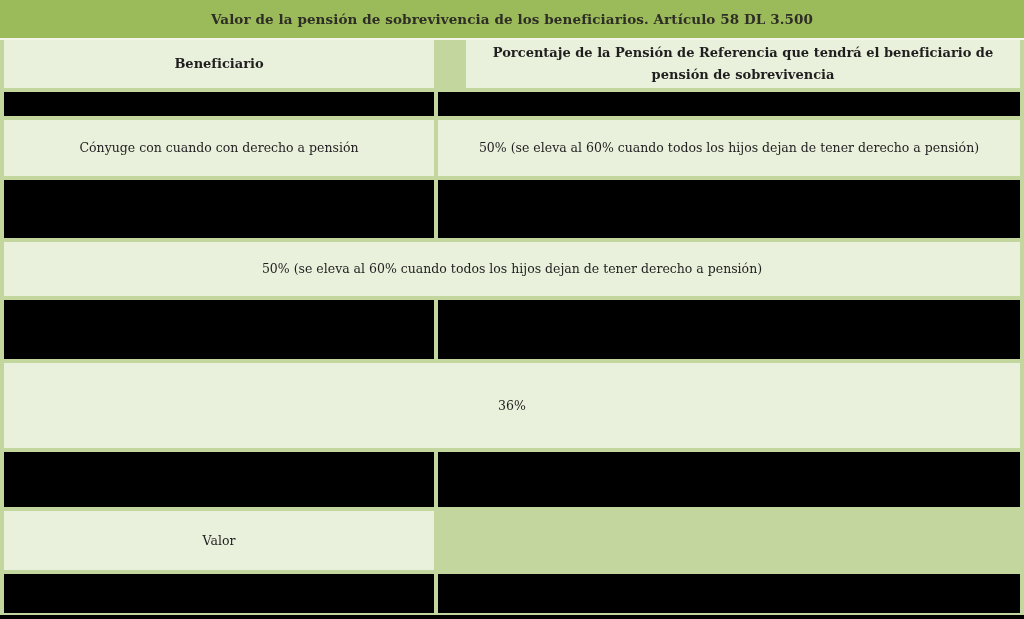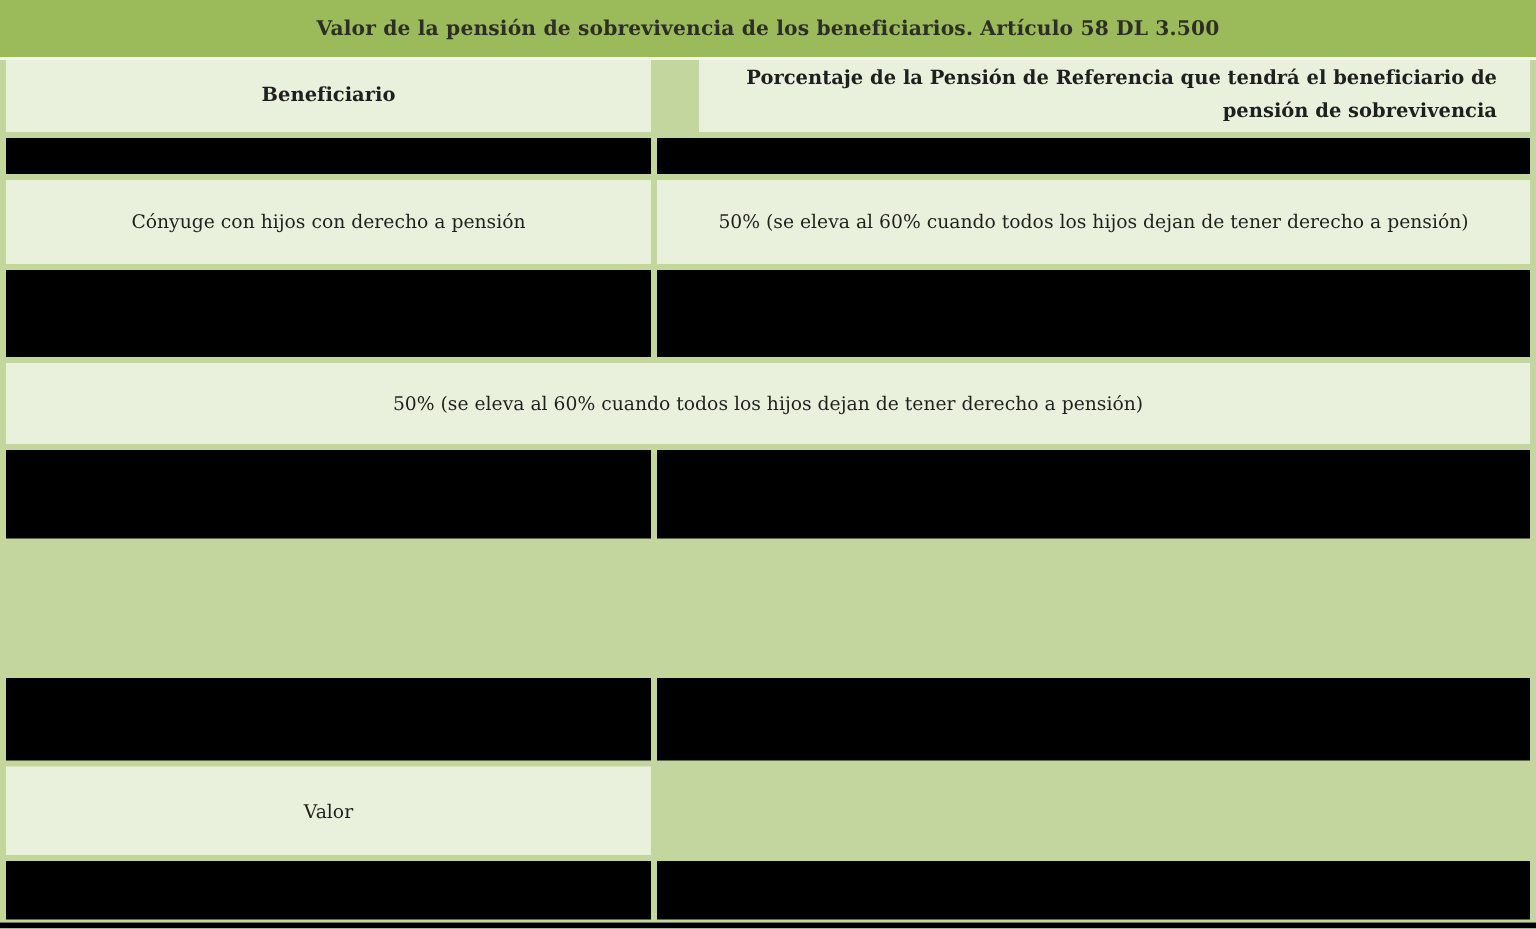--- a/index.html
+++ b/index.html
@@ -48,21 +48,21 @@
   .row.grow{flex:1;min-height:22px;}
   .cell{
     background:var(--cell-bg);
     display:flex;align-items:center;justify-content:center;
     text-align:center;
     font-size:12.5px;
     line-height:1.55;
     color:var(--text);
   }
   .cell.left{width:430px;flex:none;padding:4px 14px;}
-  .cell.right{flex:1;padding:4px 22px;text-align:right;}
+  .cell.right{flex:1;padding:4px 22px;}
   .header-row{height:48px;gap:32px;}
   .header-row .cell{font-weight:bold;font-size:13px;line-height:1.7;}
   .redacted .cell{background:var(--redacted);color:transparent;}
   .bottom-strip{height:4px;flex:none;background:#000000;}
 </style>
 </head>
 <body>
 
 <div class="page">
 
@@ -78,39 +78,40 @@
       <div class="cell left">Beneficiario</div>
       <div class="cell right">Porcentaje de la Pensión de Referencia que tendrá el beneficiario de pensión de sobrevivencia</div>
     </div>
 
     <div class="row redacted" style="height:24px">
       <div class="cell left"></div>
       <div class="cell right"></div>
     </div>
 
     <div class="row" style="height:56px">
-      <div class="cell left">Cónyuge con hijos con derecho a pensión</div>
+      <div class="cell left">Cónyuge con cuando con derecho a pensión</div>
       <div class="cell right">50% (se eleva al 60% cuando todos los hijos dejan de tener derecho a pensión)</div>
     </div>
 
     <div class="row redacted" style="height:58px">
       <div class="cell left"></div>
       <div class="cell right"></div>
     </div>
 
     <div class="row" style="height:54px">
       <div class="cell right">50% (se eleva al 60% cuando todos los hijos dejan de tener derecho a pensión)</div>
     </div>
 
     <div class="row redacted" style="height:59px">
       <div class="cell left"></div>
       <div class="cell right"></div>
     </div>
 
     <div class="row" style="height:85px">
+      <div class="cell right">36%</div>
     </div>
 
     <div class="row redacted" style="height:55px">
       <div class="cell left"></div>
       <div class="cell right"></div>
     </div>
 
     <div class="row" style="height:59px">
       <div class="cell left">Valor</div>
     </div>

